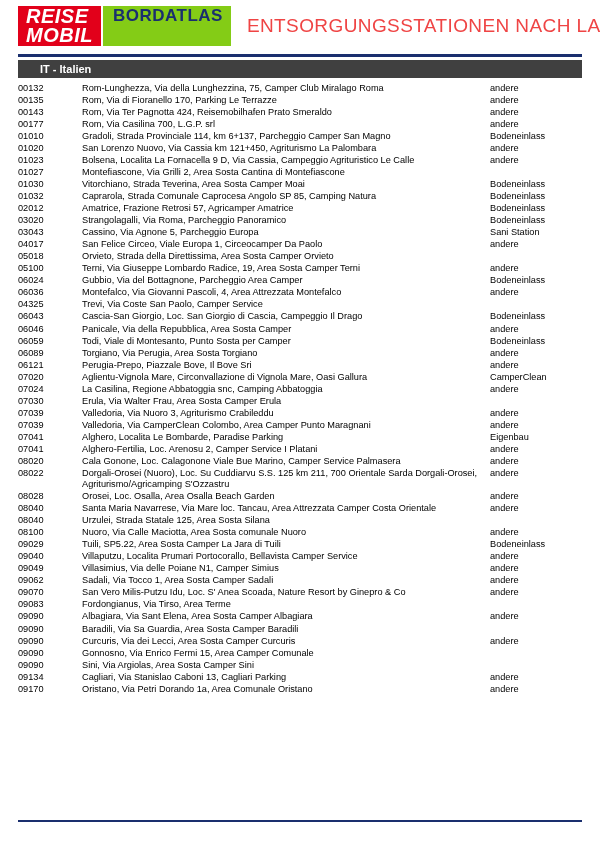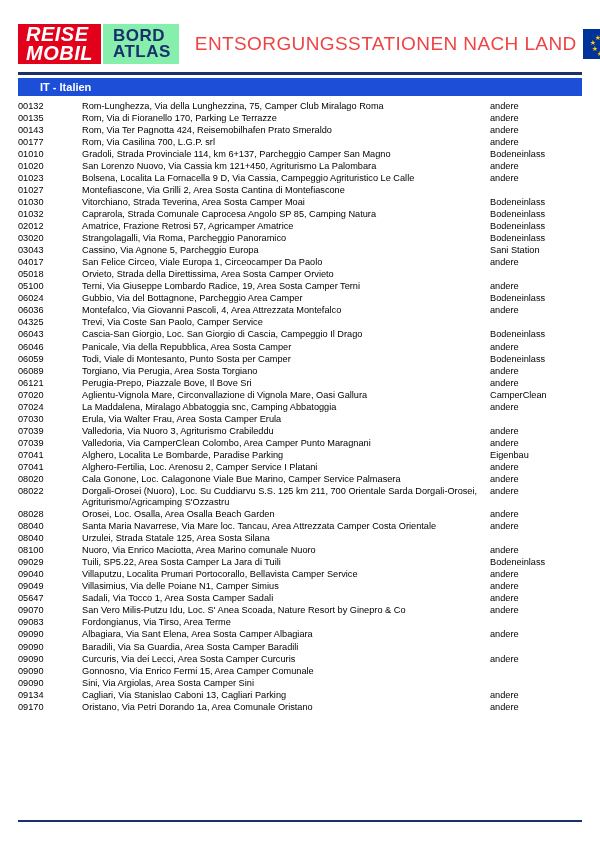--- a/index.html
+++ b/index.html
@@ -12,21 +12,21 @@
     background: #ffffff;
     font-family: "Liberation Sans", sans-serif;
     color: #000000;
     overflow: hidden;
   }
   .page {
     position: relative;
     width: 600px;
     height: 848px;
     box-sizing: border-box;
-    padding: 22px 18px 0 18px;
+    padding: 4px 18px 0 18px;
   }
 
   
   .header {
     display: flex;
     align-items: center;
     height: 44px;
     margin-bottom: 6px;
   }
   .logo-block {
@@ -50,25 +50,25 @@
     font-style: italic;
     letter-spacing: 0.5px;
   }
   .logo-reise .l2 {
     font-size: 20px;
     font-weight: bold;
     font-style: italic;
     letter-spacing: 0.5px;
   }
   .logo-bord {
-    background: #86efac;
+    background: #84cc16;
     color: #1a2f6e;
     padding: 2px 8px 2px 10px;
     display: flex;
-    flex-direction: column;
+    flex-direction: row;
     justify-content: center;
     line-height: 0.95;
     border-left: 2px solid #ffffff;
   }
   .logo-bord .l1,
   .logo-bord .l2 {
     font-size: 17px;
     font-weight: bold;
     letter-spacing: 0.5px;
   }
@@ -96,21 +96,21 @@
   }
 
   .header-rule {
     height: 3px;
     background: #1a2f6e;
     margin-bottom: 0;
   }
 
   
   .country-bar {
-    background: #1d4ed8;
+    background: #404040;
     color: #ffffff;
     font-size: 11px;
     font-weight: bold;
     padding: 3px 6px 3px 22px;
     margin-top: 3px;
   }
 
   
   table.stations {
     width: 100%;
@@ -299,21 +299,21 @@
           <td class="col-name">Perugia-Prepo, Piazzale Bove, Il Bove Sri</td>
           <td class="col-type">andere</td>
         </tr>
       <tr>
           <td class="col-code">07020</td>
           <td class="col-name">Aglientu-Vignola Mare, Circonvallazione di Vignola Mare, Oasi Gallura</td>
           <td class="col-type">CamperClean</td>
         </tr>
       <tr>
           <td class="col-code">07024</td>
-          <td class="col-name">La Maddalena, Miralago Abbatoggia snc, Camping Abbatoggia</td>
+          <td class="col-name">La Casilina, Regione Abbatoggia snc, Camping Abbatoggia</td>
           <td class="col-type">andere</td>
         </tr>
       <tr>
           <td class="col-code">07030</td>
           <td class="col-name">Erula, Via Walter Frau, Area Sosta Camper Erula</td>
           <td class="col-type"></td>
         </tr>
       <tr>
           <td class="col-code">07039</td>
           <td class="col-name">Valledoria, Via Nuoro 3, Agriturismo Crabileddu</td>
@@ -354,40 +354,40 @@
           <td class="col-name">Santa Maria Navarrese, Via Mare loc. Tancau, Area Attrezzata Camper Costa Orientale</td>
           <td class="col-type">andere</td>
         </tr>
       <tr>
           <td class="col-code">08040</td>
           <td class="col-name">Urzulei, Strada Statale 125, Area Sosta Silana</td>
           <td class="col-type"></td>
         </tr>
       <tr>
           <td class="col-code">08100</td>
-          <td class="col-name">Nuoro, Via Enrico Maciotta, Area Marino comunale Nuoro</td>
+          <td class="col-name">Nuoro, Via Calle Maciotta, Area Sosta comunale Nuoro</td>
           <td class="col-type">andere</td>
         </tr>
       <tr>
           <td class="col-code">09029</td>
           <td class="col-name">Tuili, SP5.22, Area Sosta Camper La Jara di Tuili</td>
           <td class="col-type">Bodeneinlass</td>
         </tr>
       <tr>
           <td class="col-code">09040</td>
           <td class="col-name">Villaputzu, Localita Prumari Portocorallo, Bellavista Camper Service</td>
           <td class="col-type">andere</td>
         </tr>
       <tr>
           <td class="col-code">09049</td>
           <td class="col-name">Villasimius, Via delle Poiane N1, Camper Simius</td>
           <td class="col-type">andere</td>
         </tr>
       <tr>
-          <td class="col-code">05647</td>
+          <td class="col-code">09062</td>
           <td class="col-name">Sadali, Via Tocco 1, Area Sosta Camper Sadali</td>
           <td class="col-type">andere</td>
         </tr>
       <tr>
           <td class="col-code">09070</td>
           <td class="col-name">San Vero Milis-Putzu Idu, Loc. S' Anea Scoada, Nature Resort by Ginepro &amp; Co</td>
           <td class="col-type">andere</td>
         </tr>
       <tr>
           <td class="col-code">09083</td>

